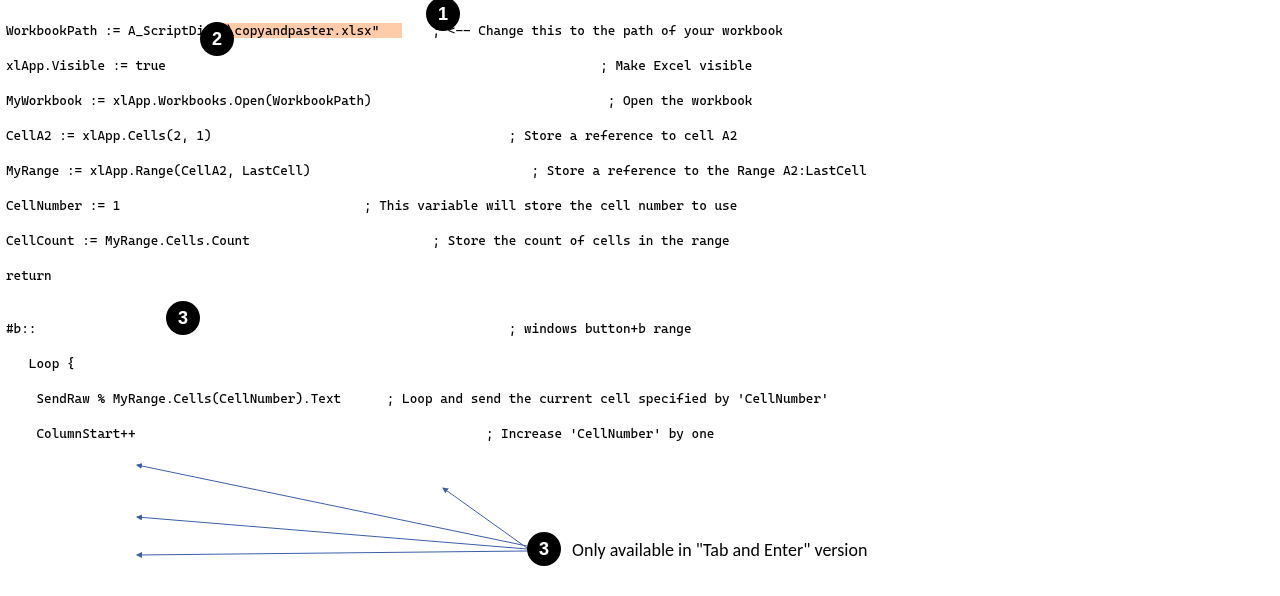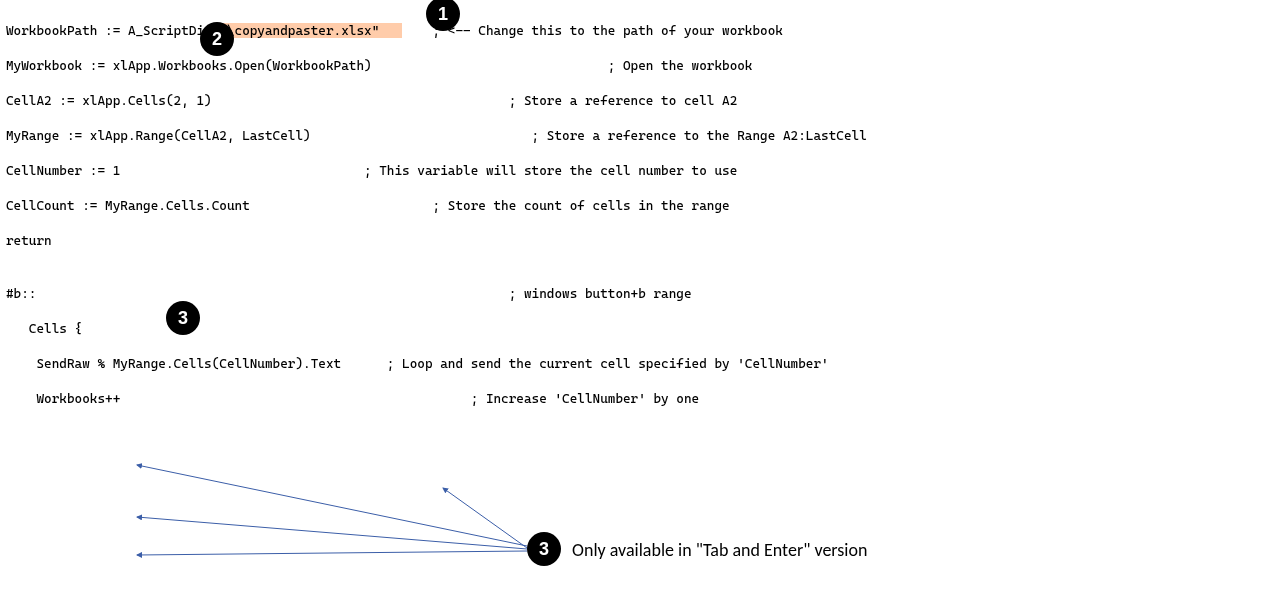--- a/index.html
+++ b/index.html
@@ -9,31 +9,32 @@
     .hl { background: #ffccaa; }
     .badge { display: inline-flex; width: 34px; height: 34px; border-radius: 50%; background: #000; color: #fff; font-family: Arial, sans-serif; font-weight: bold; font-size: 18px; align-items: center; justify-content: center; position: absolute; z-index: 5; }
     .annotation { position: absolute; font-family: "Segoe UI", Calibri, Arial, sans-serif; font-size: 18px; color: #000; z-index: 5; }
     svg.overlay { position: absolute; left: 0; top: 0; width: 1280px; height: 596px; pointer-events: none; z-index: 4; }
   </style>
 </head>
 <body>
 
 <div class="code-area">
 <div class="line"><span>WorkbookPath := A_ScriptDir </span><span class="hl">"\copyandpaster.xlsx"   </span><span>    ; &lt;-- Change this to the path of your workbook</span></div>
+<div class="line">xlApp.Visible := true                                                         ; Make Excel visible</div>
 <div class="line">MyWorkbook := xlApp.Workbooks.Open(WorkbookPath)                               ; Open the workbook</div>
 <div class="line">CellA2 := xlApp.Cells(2, 1)                                       ; Store a reference to cell A2</div>
 <div class="line">MyRange := xlApp.Range(CellA2, LastCell)                             ; Store a reference to the Range A2:LastCell</div>
 <div class="line">CellNumber := 1                                ; This variable will store the cell number to use</div>
 <div class="line">CellCount := MyRange.Cells.Count                        ; Store the count of cells in the range</div>
 <div class="line">return</div>
 <div class="line"></div>
 <div class="line">#b::                                                              ; windows button+b range</div>
-<div class="line">   Cells {</div>
+<div class="line">   Loop {</div>
 <div class="line">    SendRaw % MyRange.Cells(CellNumber).Text      ; Loop and send the current cell specified by 'CellNumber'</div>
-<div class="line">    Workbooks++                                              ; Increase 'CellNumber' by one</div>
+<div class="line">    ColumnStart++                                              ; Increase 'CellNumber' by one</div>
 
 
 
 
 
 
 
 
 
 

